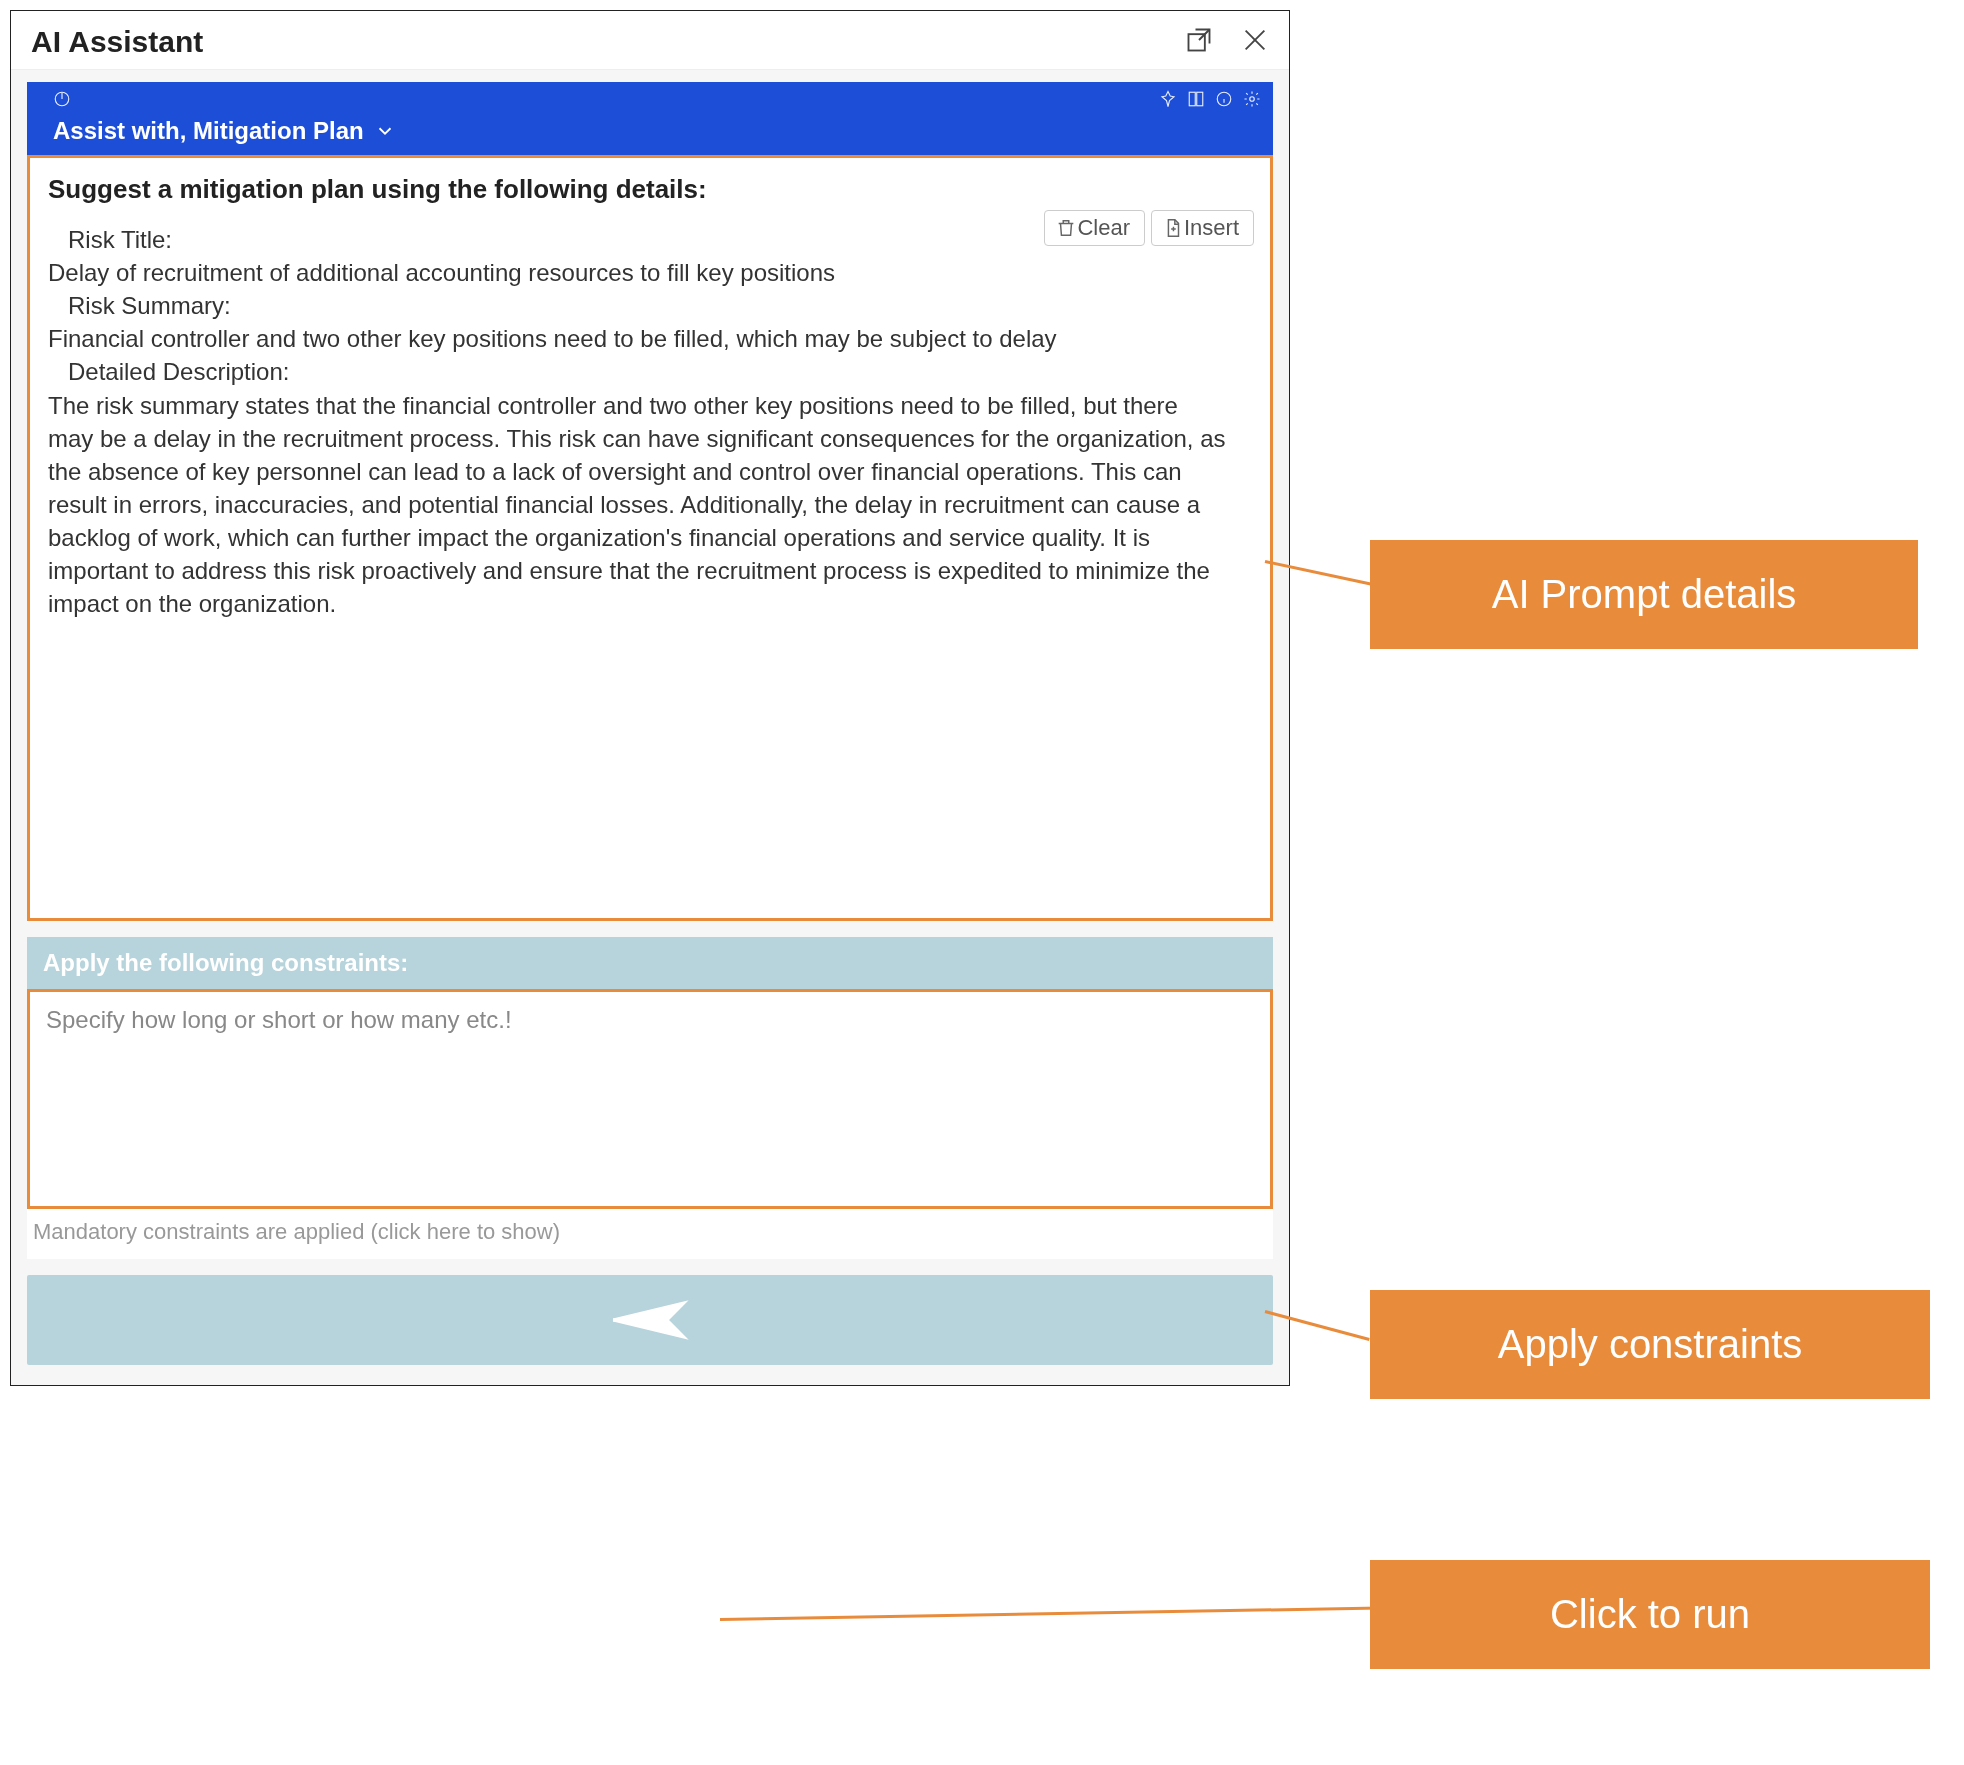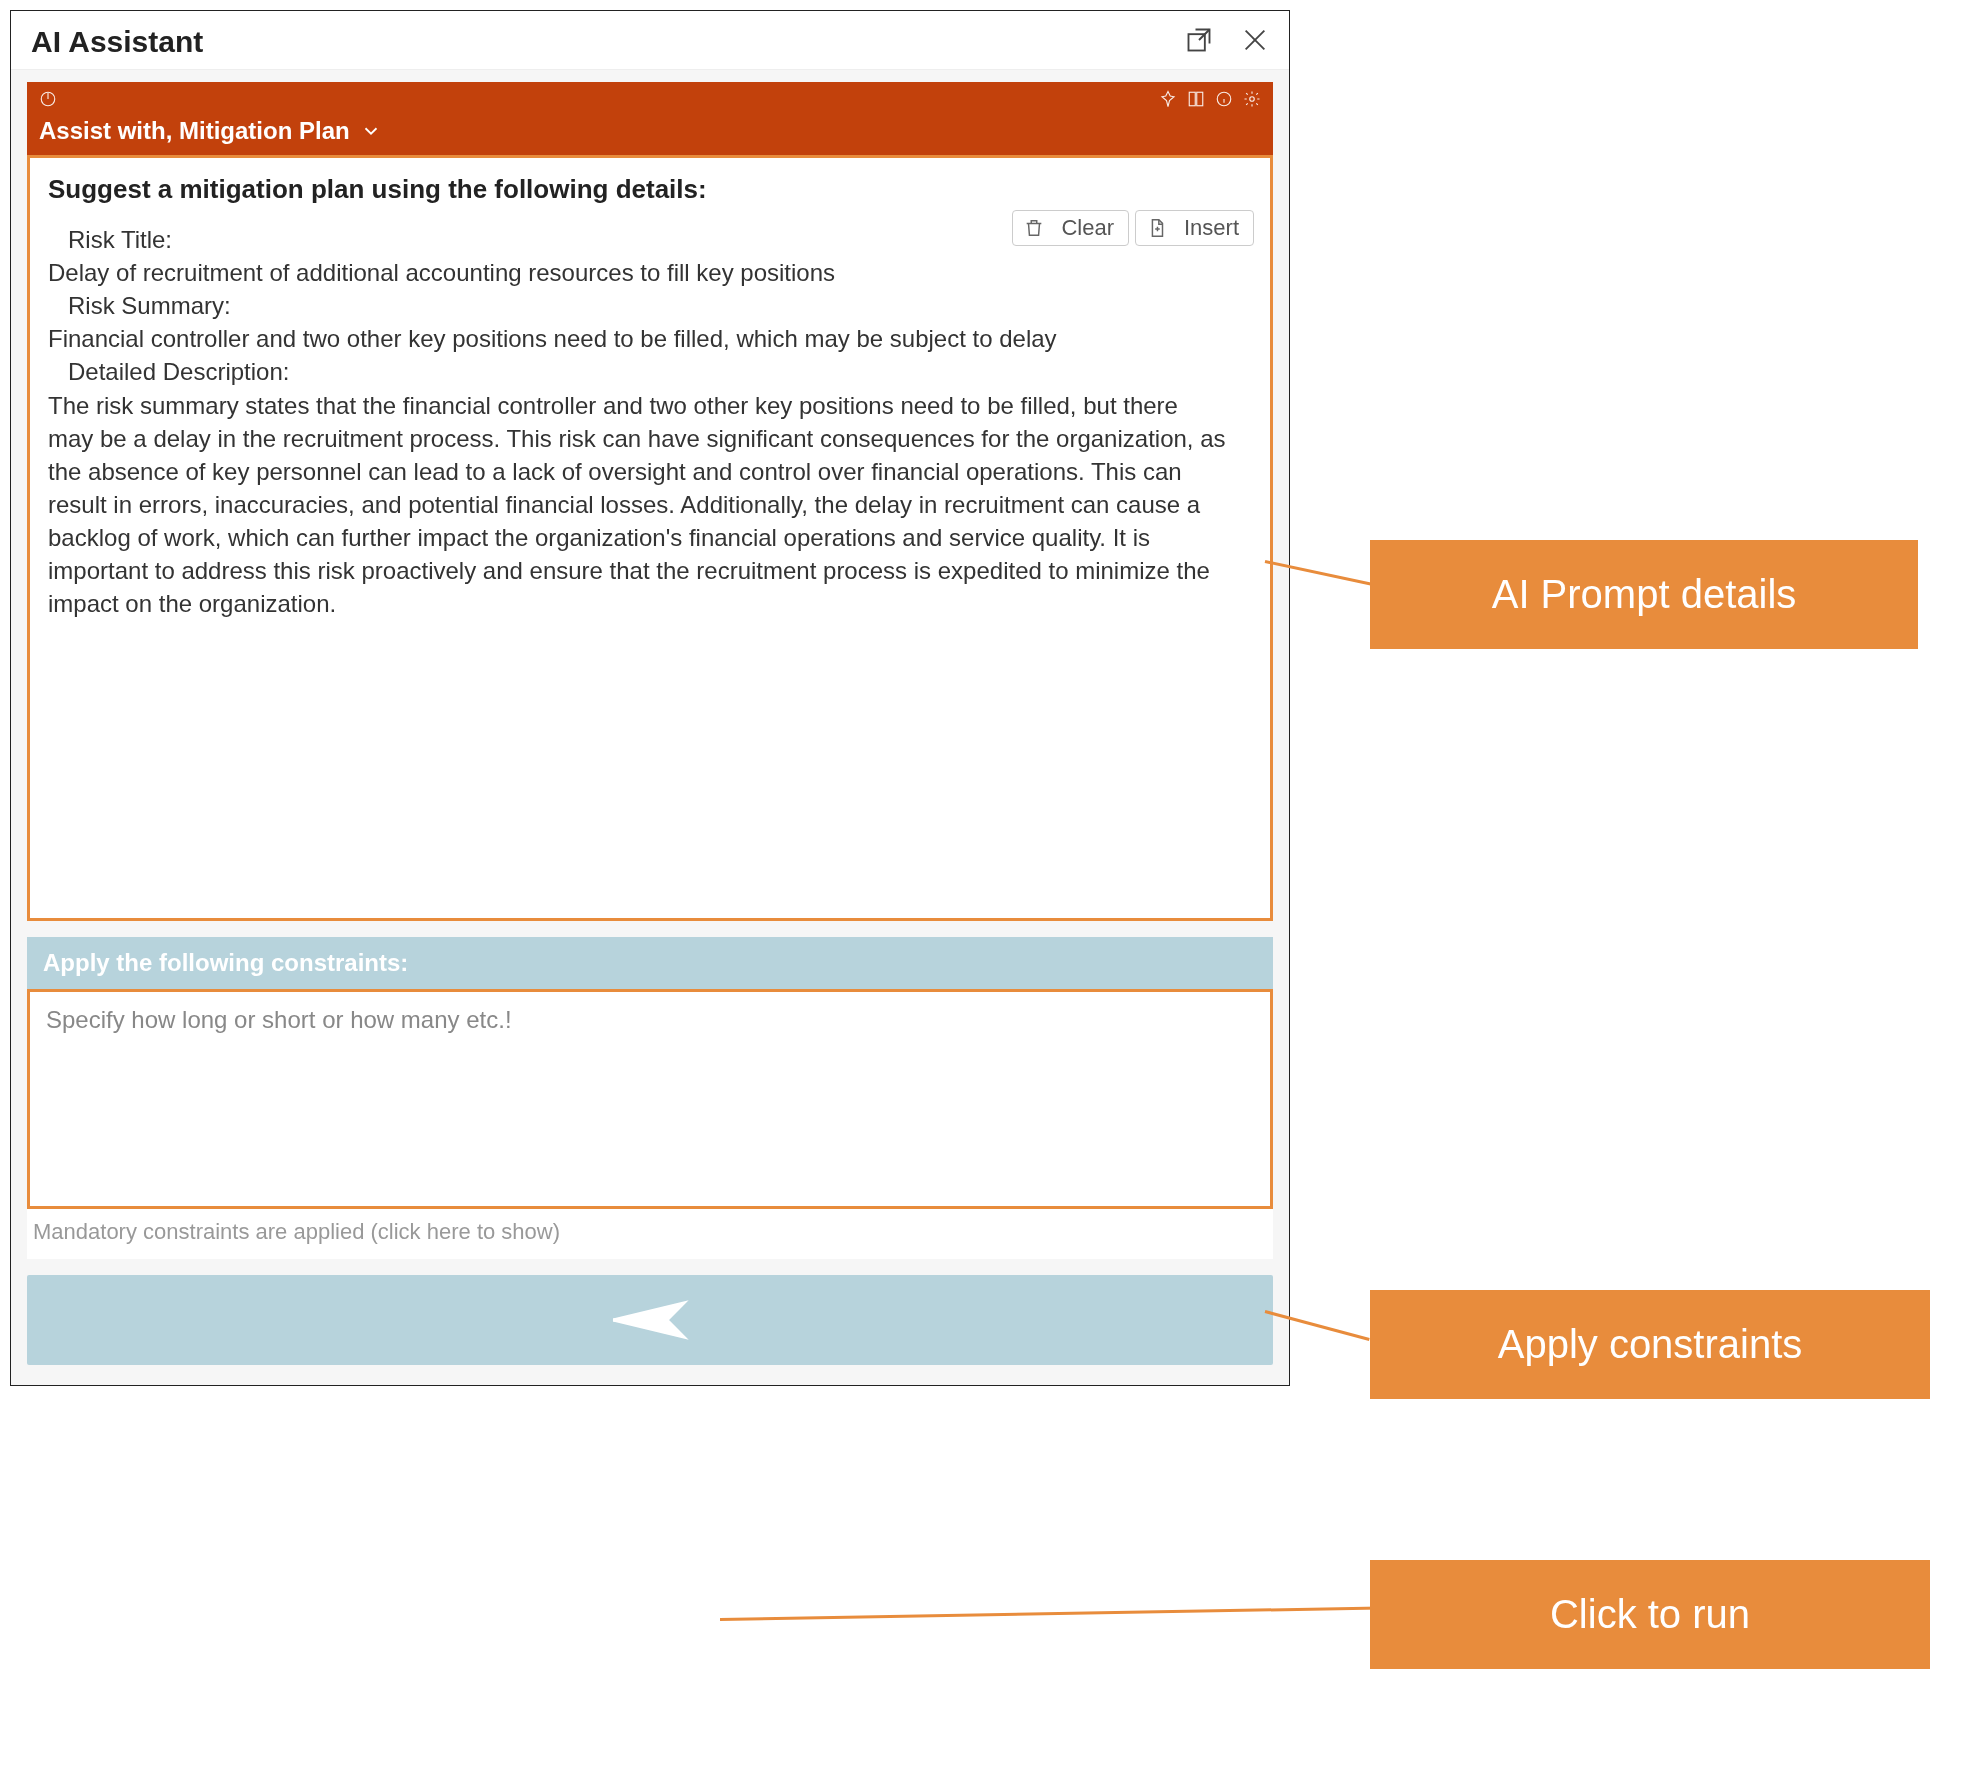--- a/index.html
+++ b/index.html
@@ -46,23 +46,23 @@
     background: #f6f6f6;
     display: flex;
     flex-direction: column;
     gap: 16px;
   }
 
   .panel {
     background: #fff;
   }
   .panel-header {
-    background: #c2410c;
+    background: #1d4ed8;
     color: #fff;
-    padding: 8px 12px 10px 12px;
+    padding: 8px 12px 10px 26px;
     position: relative;
     font-size: 24px;
     font-weight: 600;
   }
   .panel-header-top {
     display: flex;
     justify-content: space-between;
     align-items: center;
     font-size: 20px;
     margin-bottom: 4px;
@@ -100,21 +100,21 @@
     display: flex;
     gap: 6px;
   }
   .chip {
     border: 1px solid #ccc;
     border-radius: 4px;
     background: #fff;
     padding: 4px 14px 4px 10px;
     display: flex;
     align-items: center;
-    gap: 16px;
+    gap: 0;
     font-size: 22px;
     color: #555;
     cursor: pointer;
   }
   .chip svg { width:22px; height:22px; stroke:#666; stroke-width:1.6; fill:none; }
 
   .prompt-spacer { height: 280px; }
 
   .constraints-panel {
     background: #fff;

